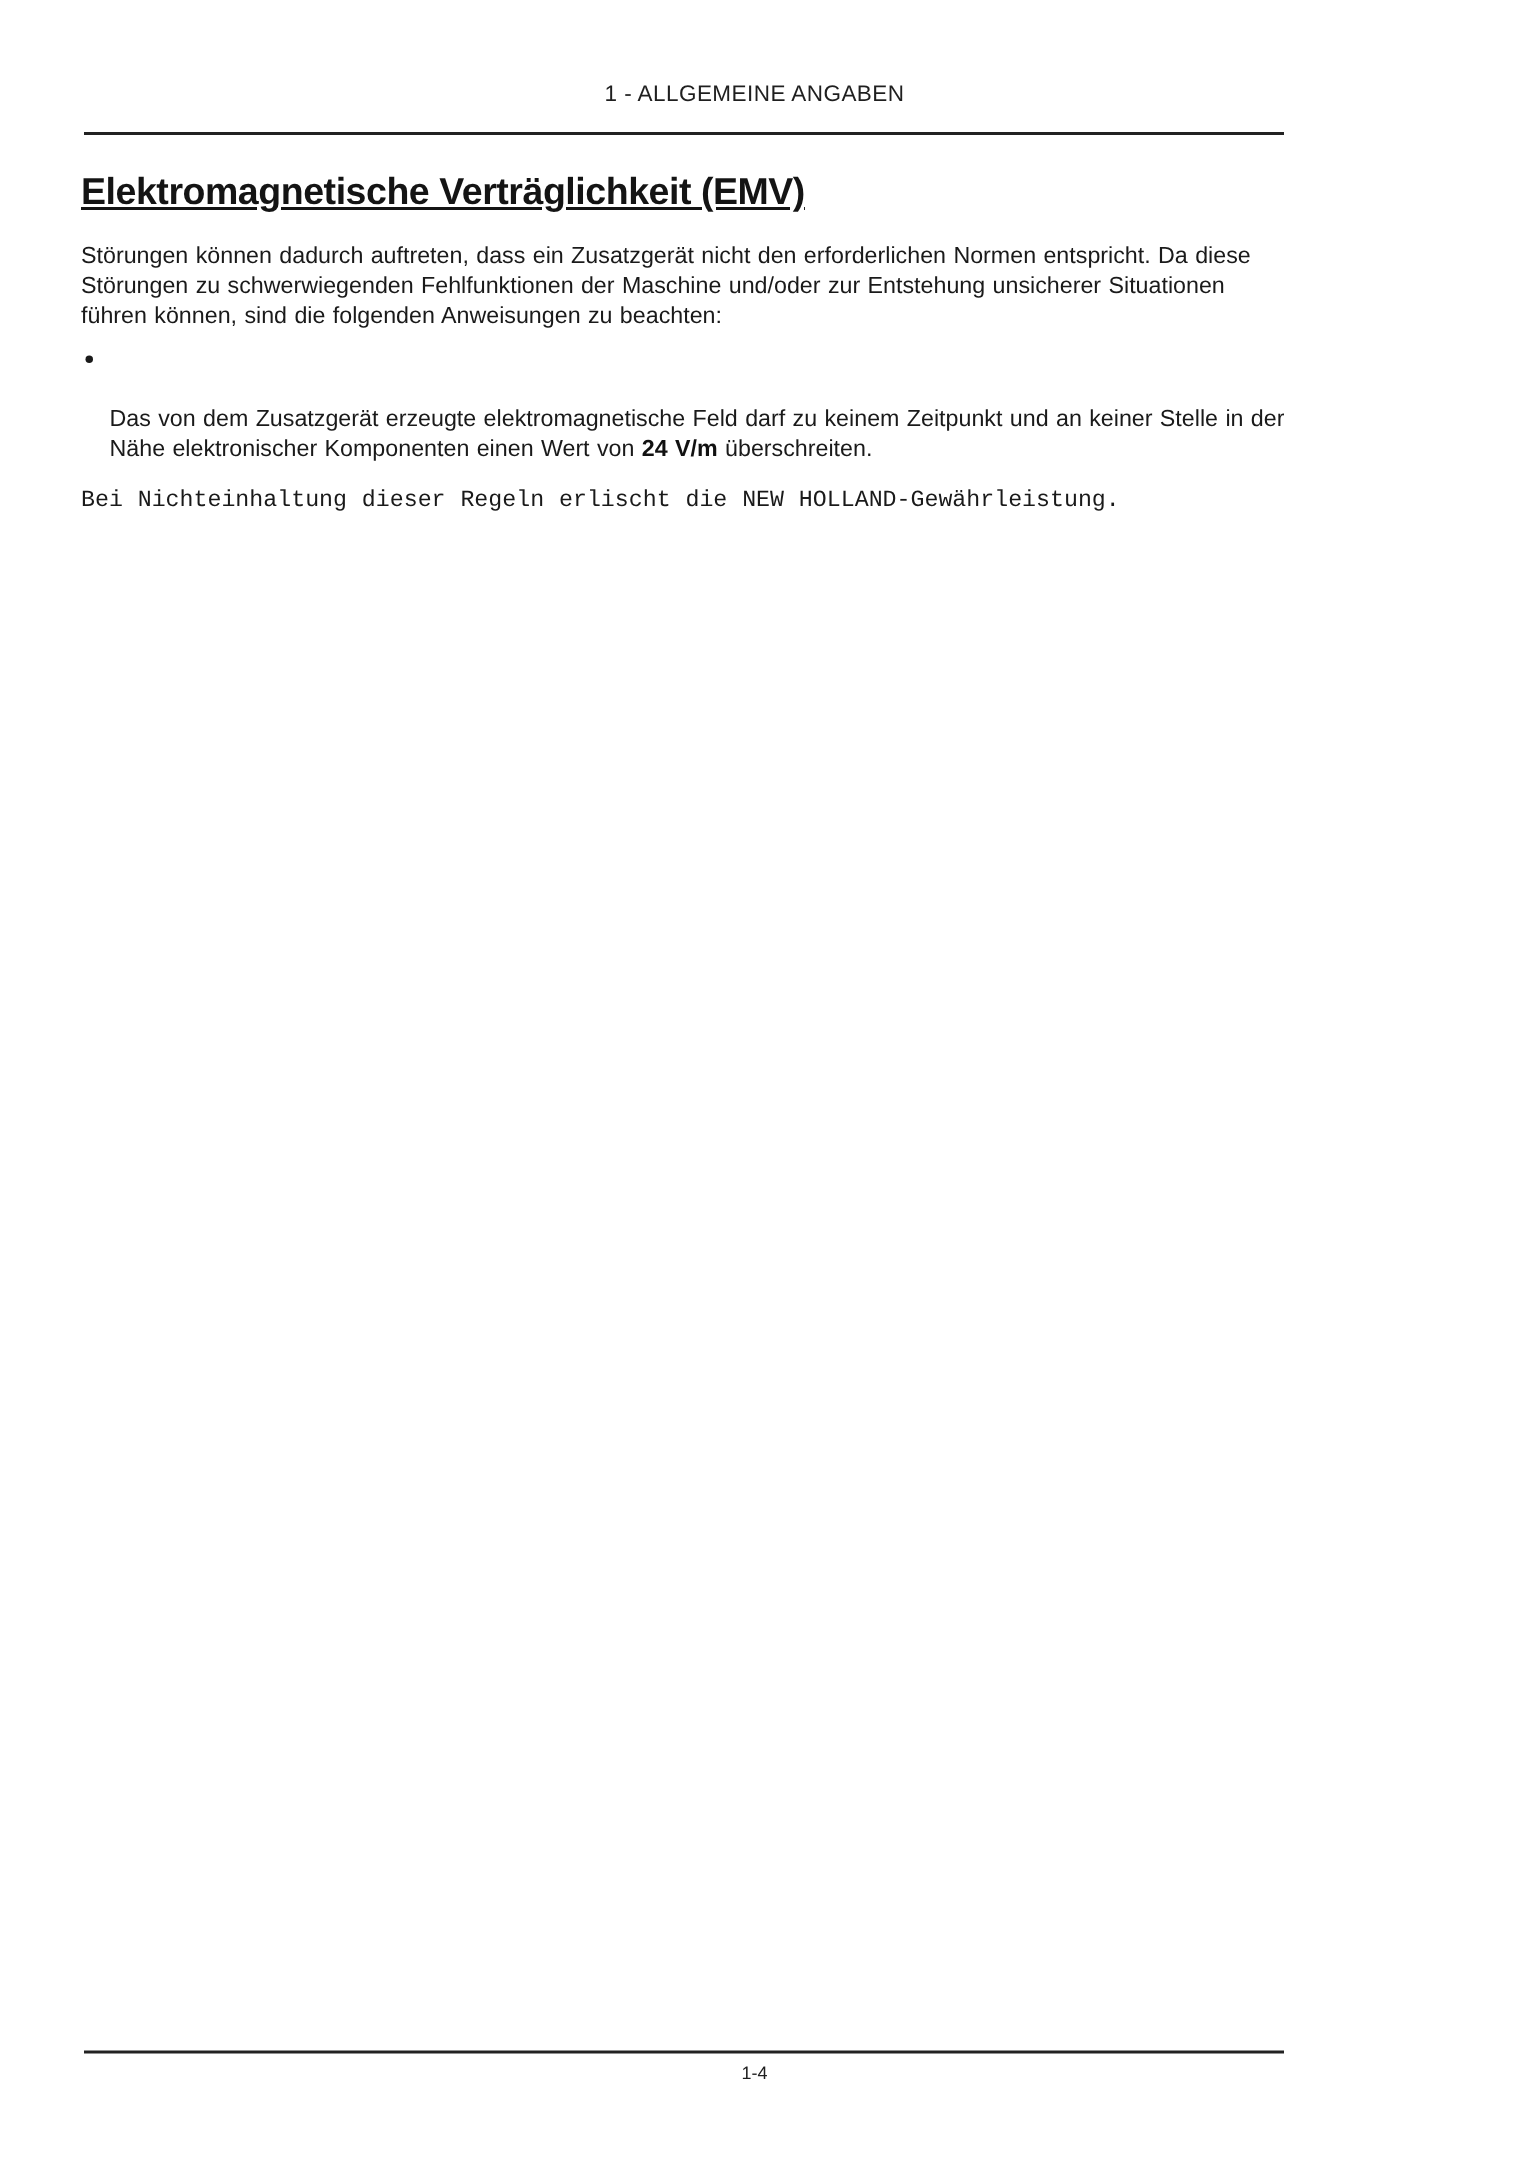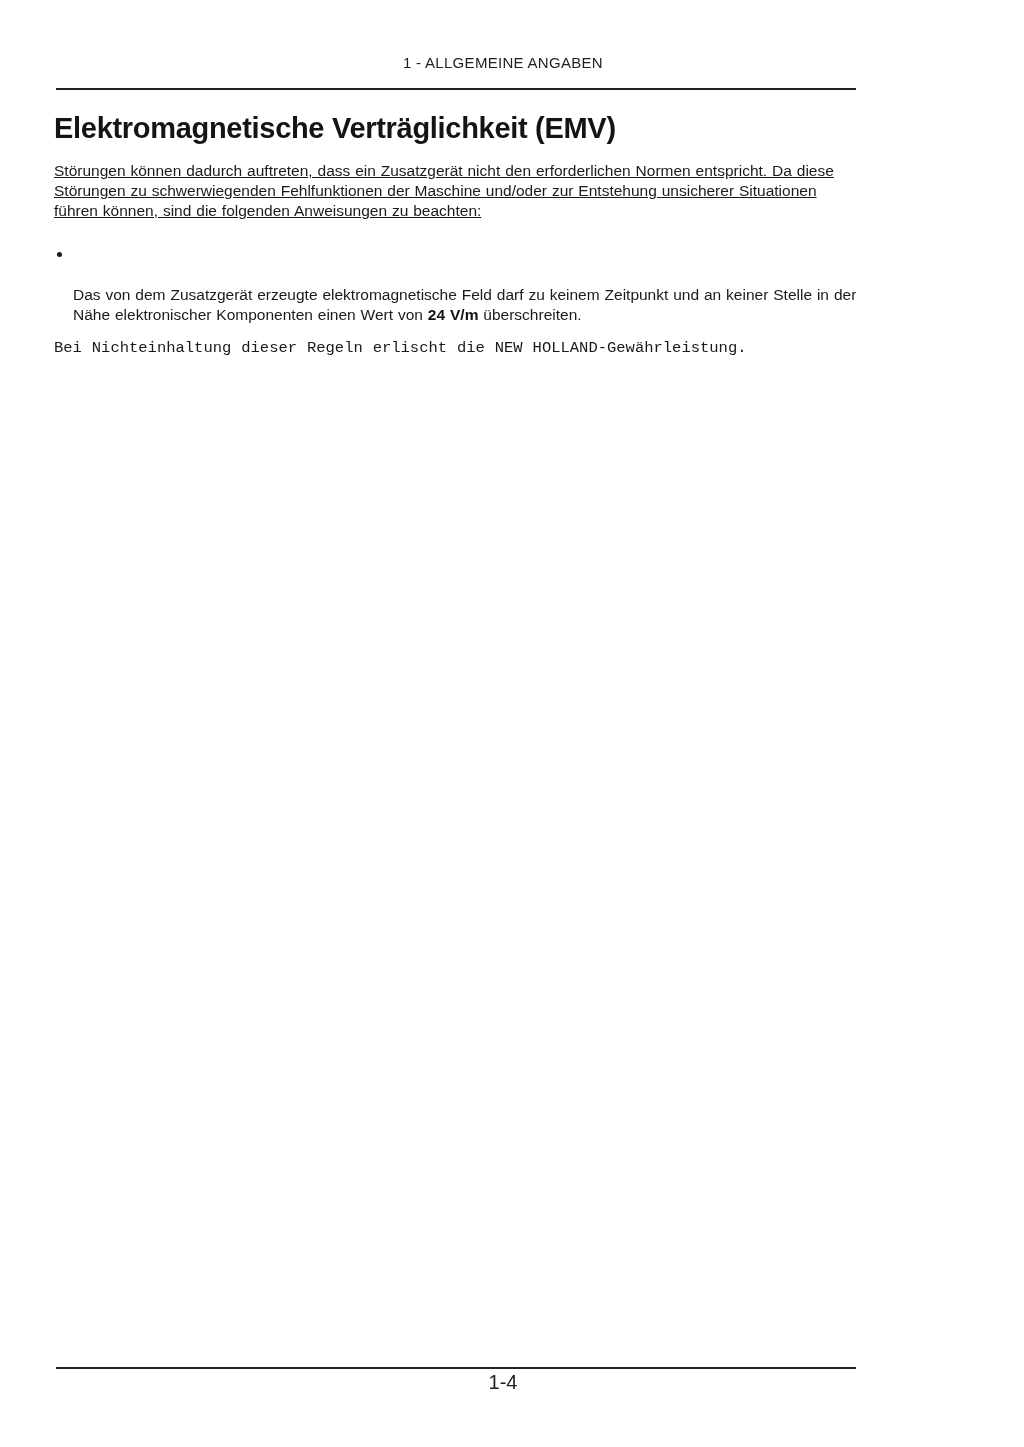--- a/index.html
+++ b/index.html
@@ -38,35 +38,35 @@
   }
   
   .content {
     position: absolute;
     top: 112px;
     left: 54px;
     width: 876px;
   }
   .section-title {
     margin: 0 0 16px 0;
-    font-size: 29px;
+    font-size: 25px;
     line-height: 33px;
     font-weight: bold;
     letter-spacing: -0.3px;
     color: #141414;
+    text-decoration: underline;
   }
   .body-text {
     font-size: 15.5px;
     line-height: 20px;
     white-space: pre-line;
     word-spacing: 0.6px;
   }
   .intro {
-    margin: 0 0 24px 0;
-    text-decoration: underline;
+    margin: 0 0 9px 0;
   }
   .bullet-list {
     list-style: none;
     margin: 0;
     padding: 0;
   }
   .bullet-list li {
     position: relative;
     padding-left: 19px;
     margin-bottom: 9px;
@@ -99,21 +99,21 @@
     width: 894px;
     height: 2px;
     background: #222222;
   }
   .page-number {
     position: absolute;
     top: 1373px;
     left: 56px;
     width: 894px;
     text-align: center;
-    font-size: 20px;
+    font-size: 12px;
     line-height: 19px;
     color: #1f1f1f;
   }
 </style>
 </head>
 <body>
 
 <div class="page">
 
   <header class="page-header">

